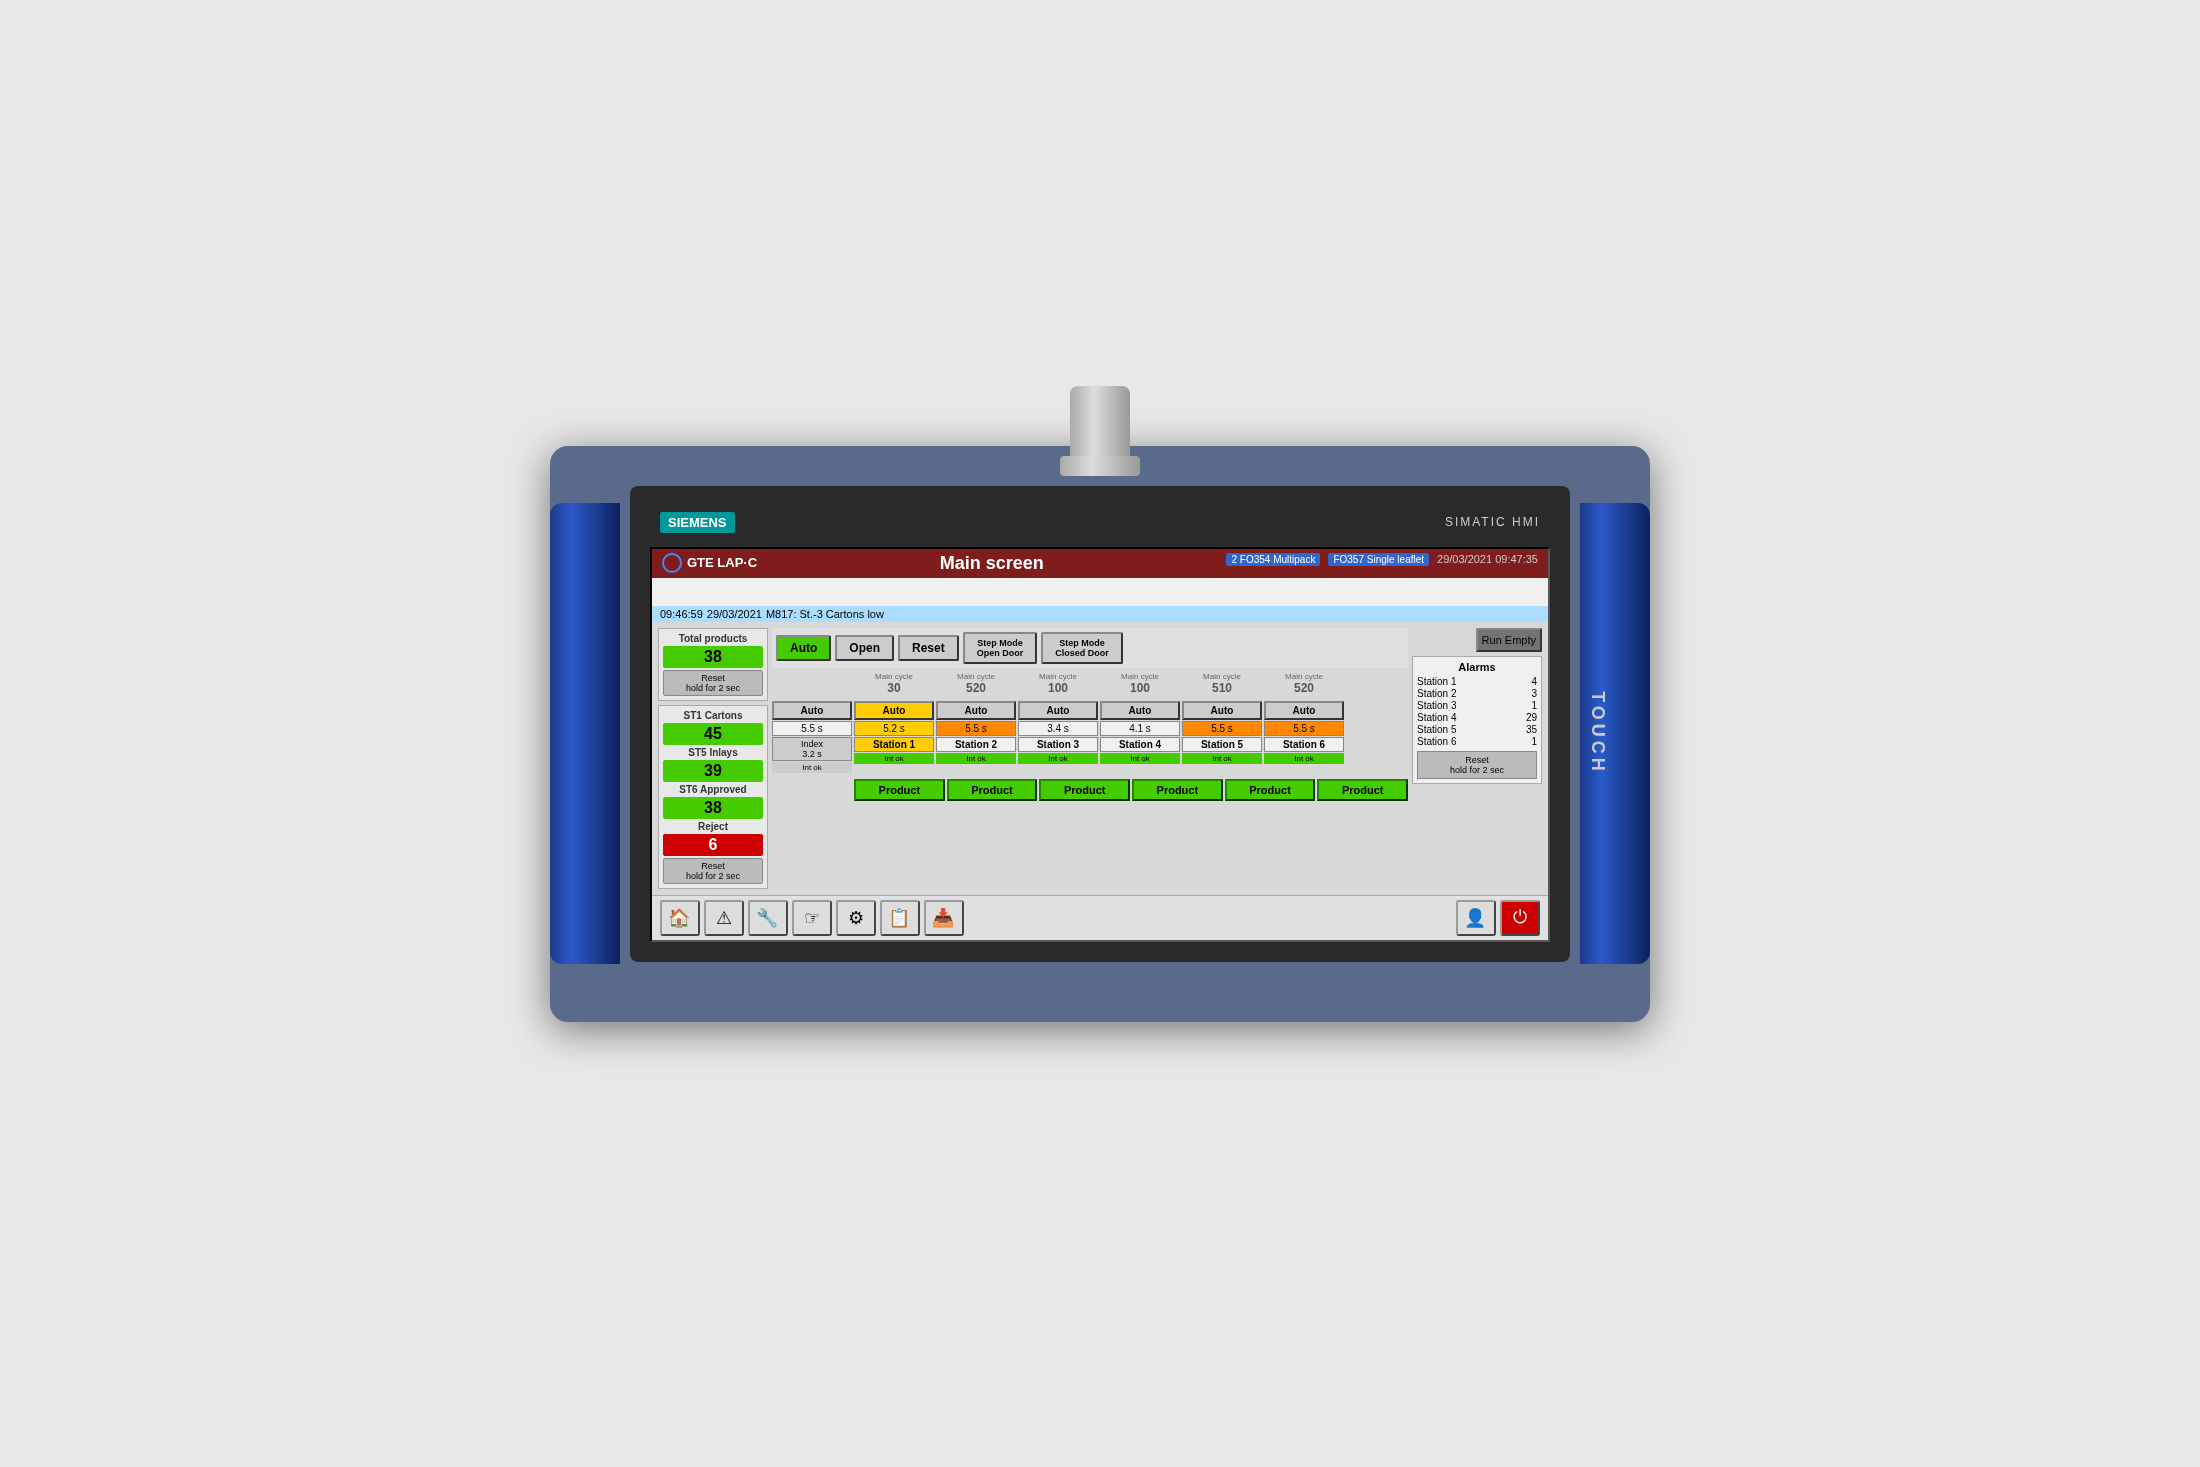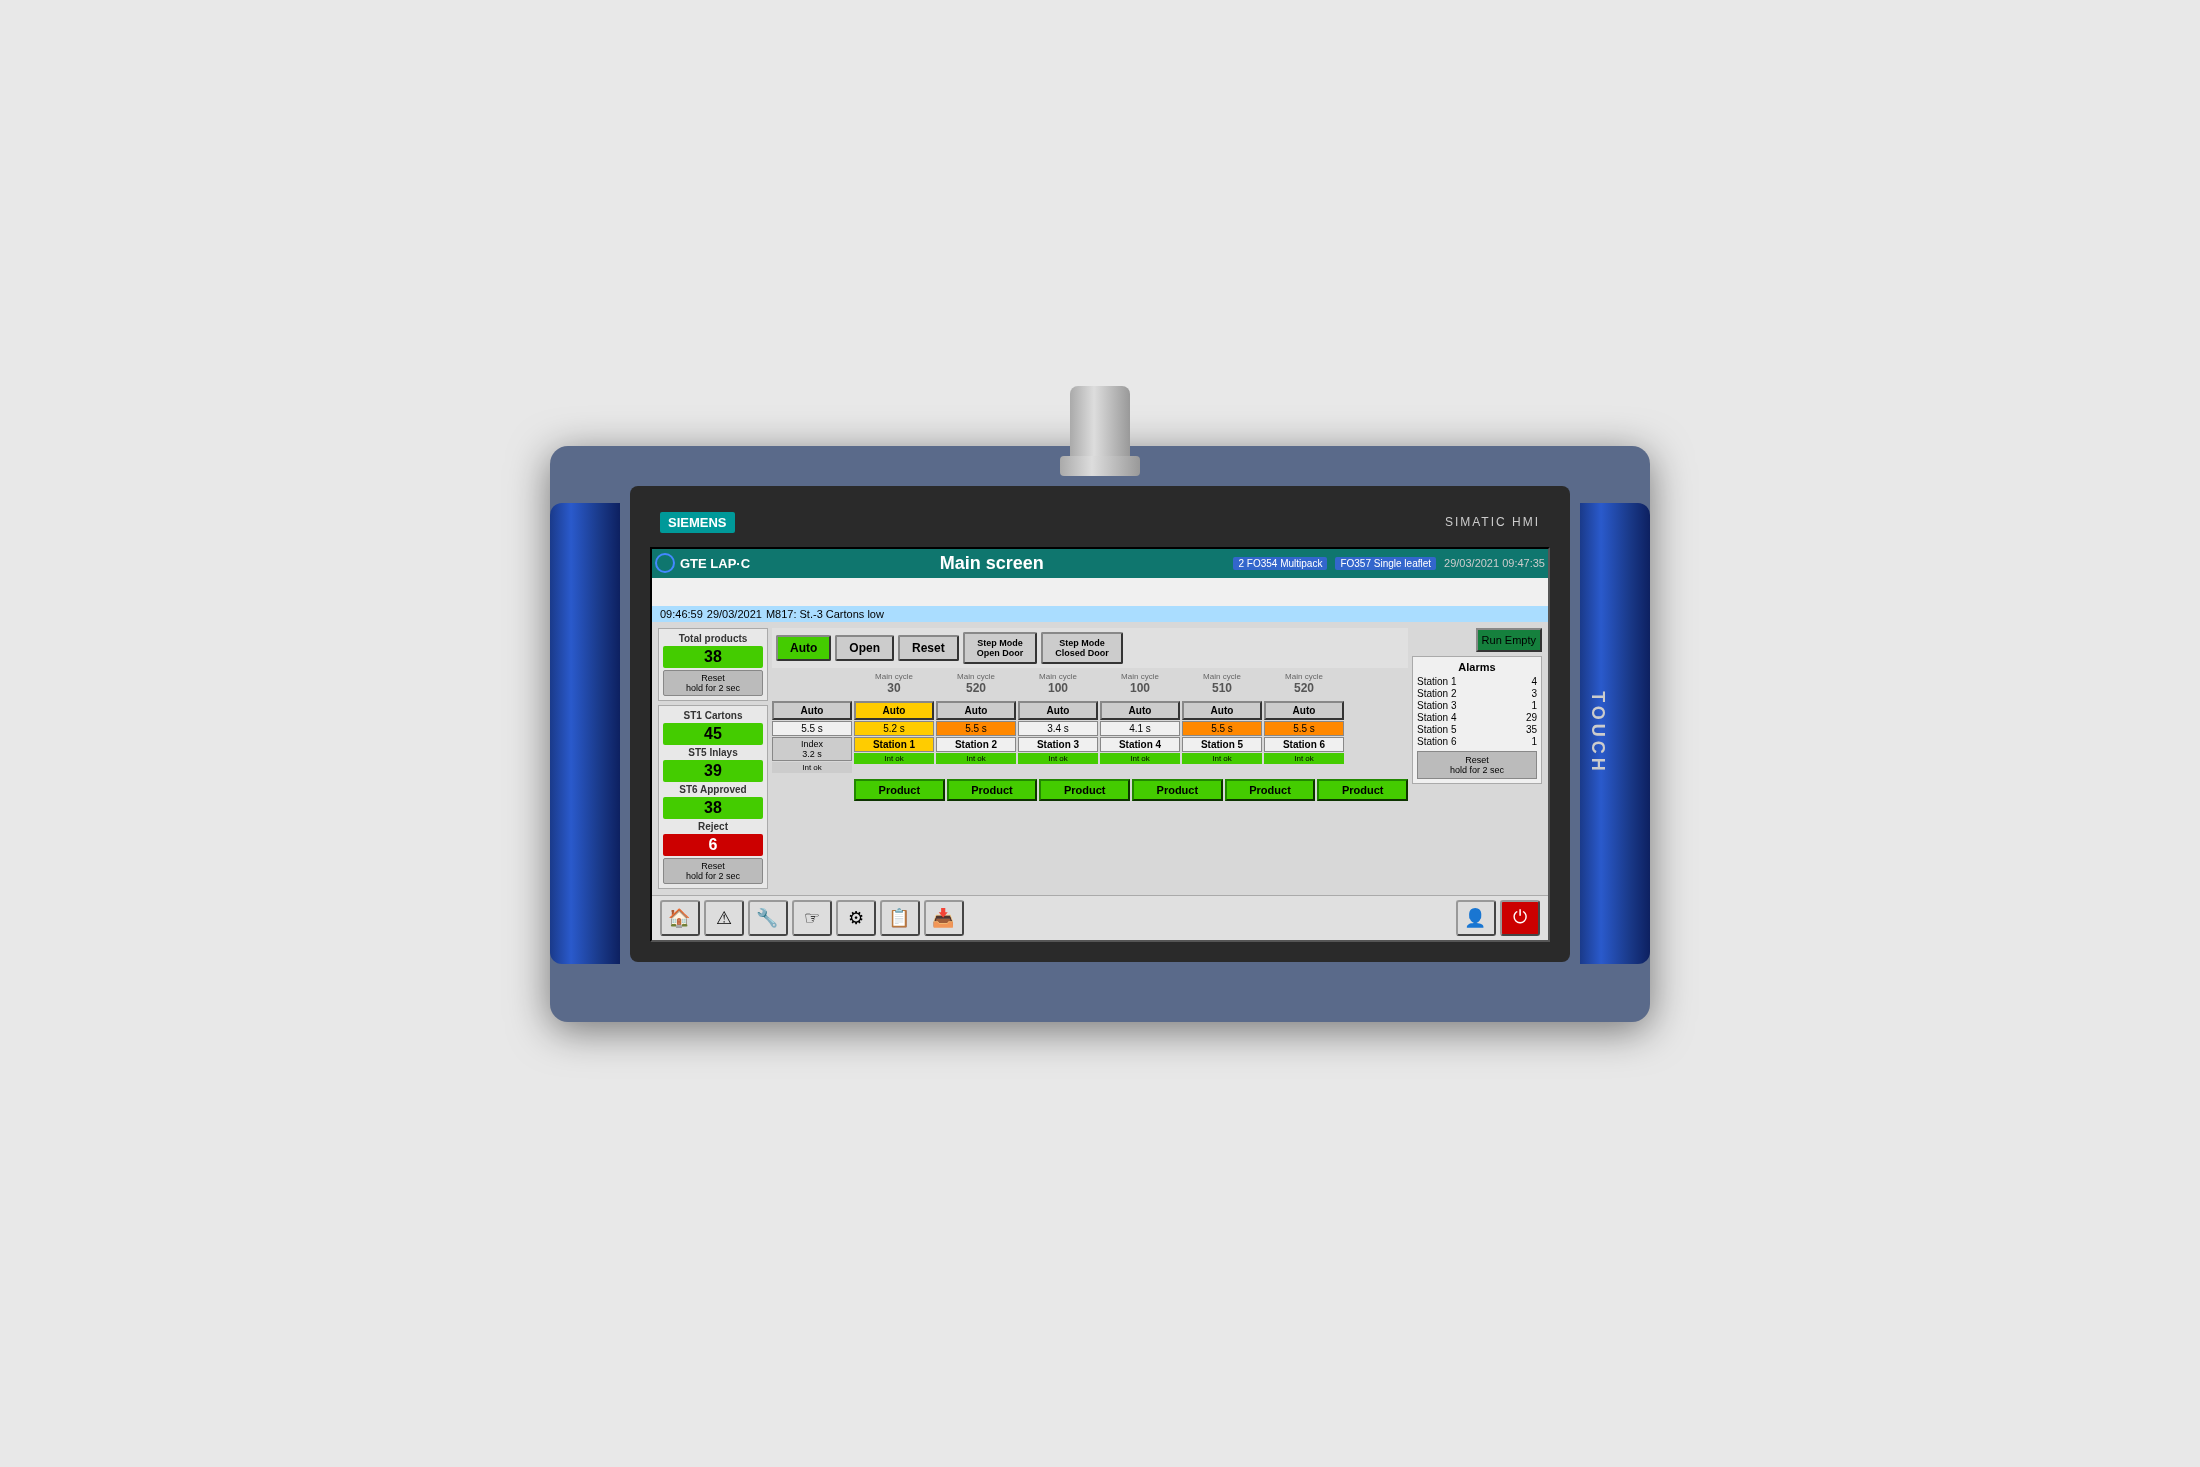--- a/index.html
+++ b/index.html
@@ -101,26 +101,26 @@
     
     .screen {
       background: #f0f0f0;
       border: 2px inset #555;
       position: relative;
       overflow: hidden;
     }
 
     
     .hmi-topbar {
-      background: #0f766e;
+      background: #7f1d1d;
       color: white;
       display: flex;
-      align-items: center;
+      align-items: flex-start;
       justify-content: space-between;
-      padding: 4px 3px;
+      padding: 4px 10px;
       font-size: 12px;
     }
     .gte-logo {
       display: flex;
       align-items: center;
       gap: 5px;
       color: white;
       font-weight: bold;
       font-size: 13px;
     }
@@ -356,21 +356,21 @@
     
     .right-panel {
       width: 130px;
       flex-shrink: 0;
       display: flex;
       flex-direction: column;
       gap: 4px;
     }
 
     .run-empty-btn {
-      background: #15803d;
+      background: #737373;
       border: 2px outset #888;
       font-size: 11px;
       text-align: center;
       padding: 4px;
       cursor: pointer;
       align-self: flex-end;
     }
 
     .alarms-box {
       background: #f0f0f0;

